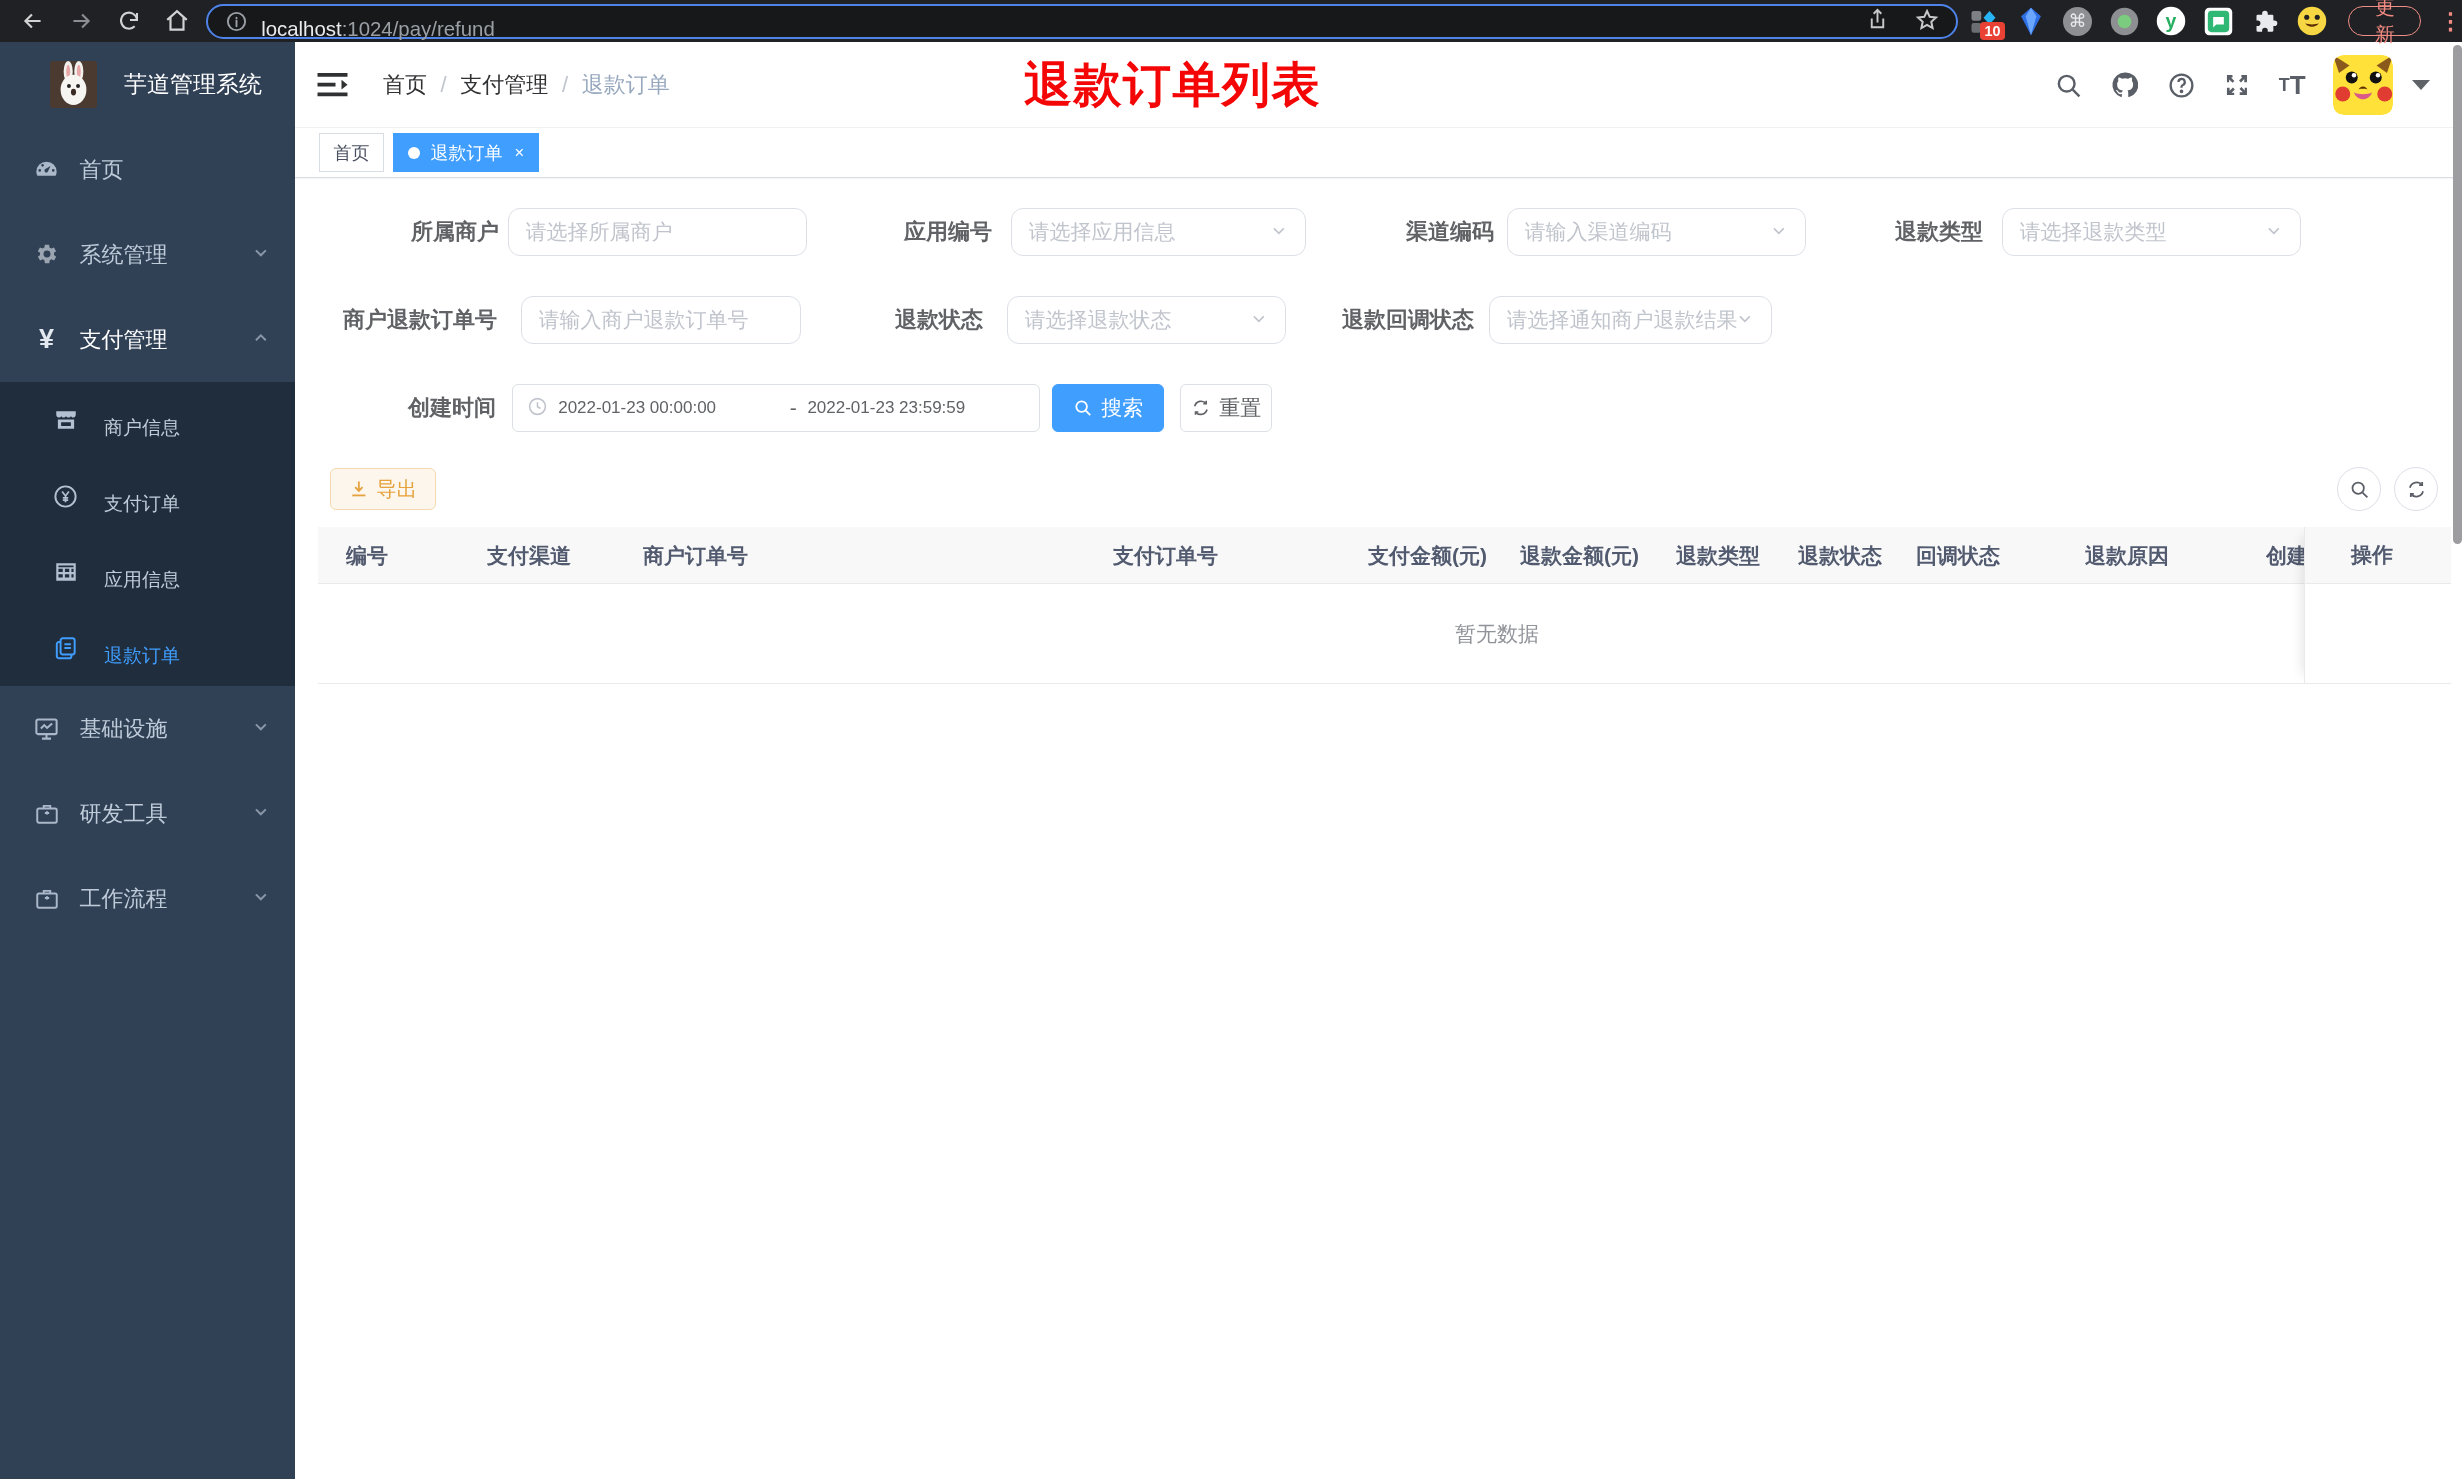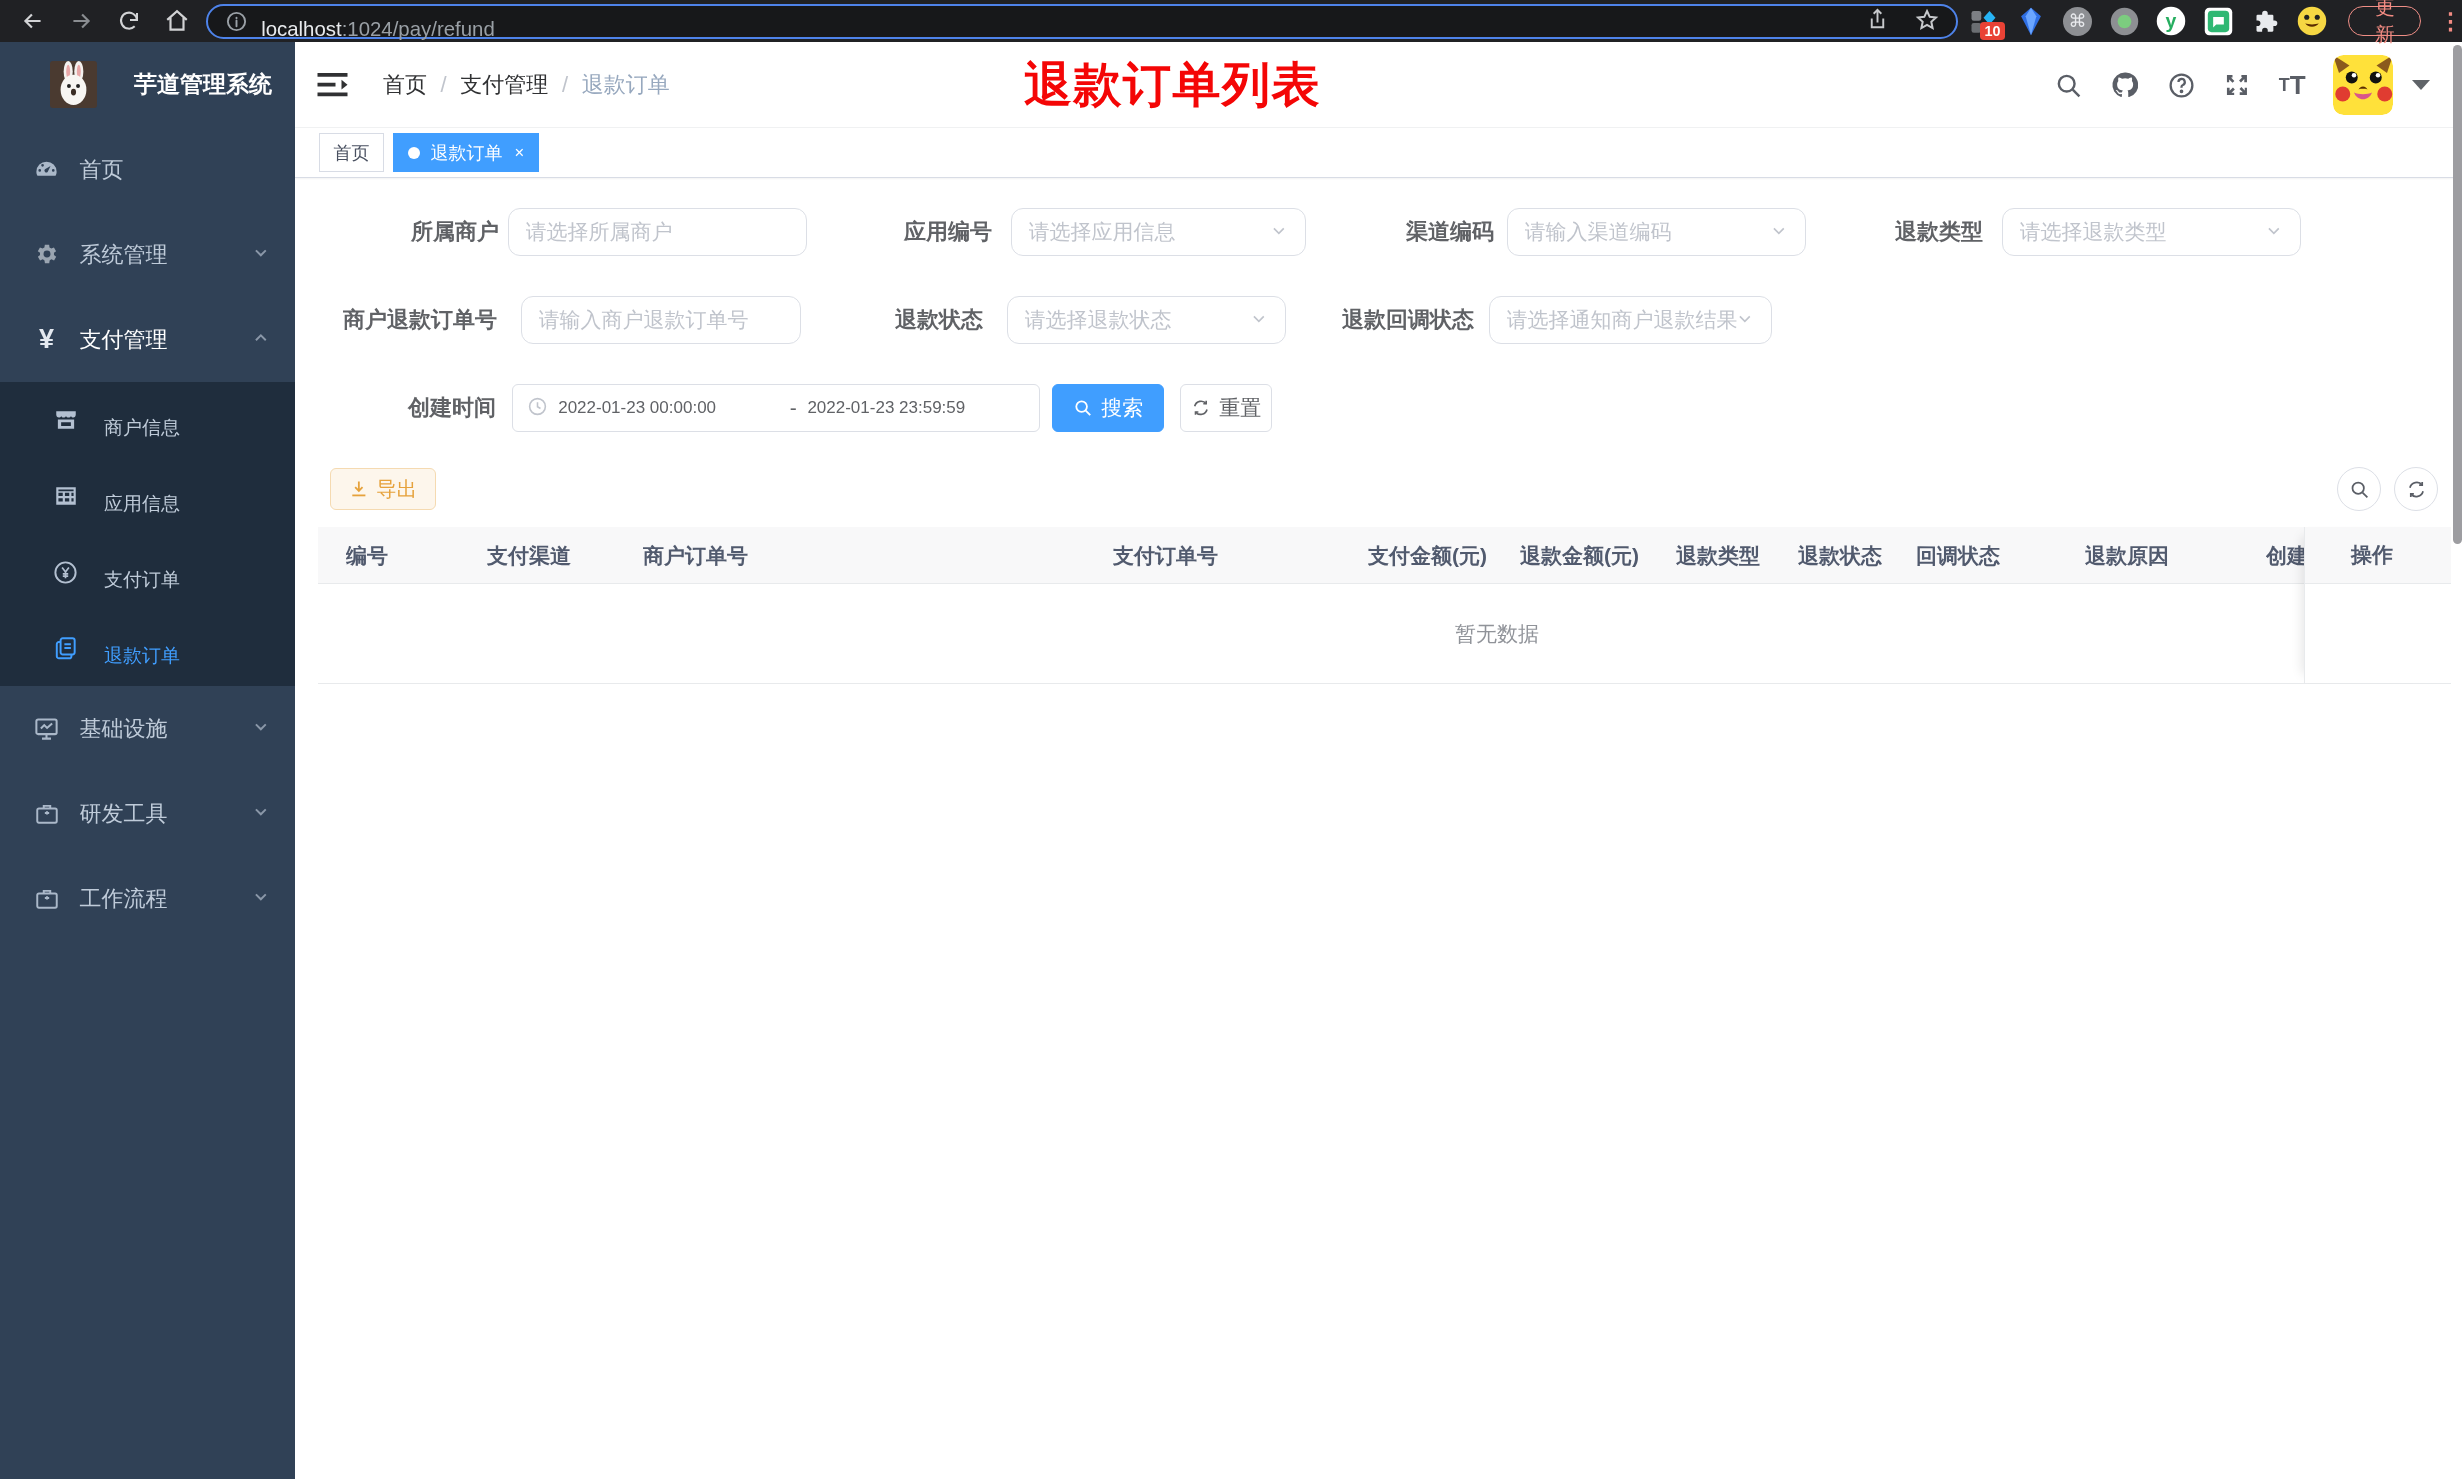--- a/index.html
+++ b/index.html
@@ -30,21 +30,21 @@
     font-size:19.7px; padding:0 16.6px; display:flex; align-items:center; background:transparent; margin-left:4.5px; }
   .dots { color:#f28b82; font-size:23px; letter-spacing:0; margin-left:1.5px; font-weight:700; }
 
   
   .app { position:absolute; left:0; top:42px; width:2462px; height:1438px; }
 
   
   .sidebar { position:absolute; left:0; top:0; width:295px; height:1438px; background:#304156; }
   .logo-row { height:85px; display:flex; align-items:center; padding-left:50px; }
   .logo-img { width:47px; height:47px; border-radius:3px; overflow:hidden; flex:none; }
-  .logo-title { color:#fff; font-size:23px; font-weight:700; margin-left:37px; white-space:nowrap; }
+  .logo-title { color:#fff; font-size:23px; font-weight:400; margin-left:27px; white-space:nowrap; }
   .menu-item { height:85px; display:flex; align-items:center; padding:0 21px 0 30px; cursor:pointer; }
   .menu-item .mi-icon { width:33px; display:flex; justify-content:center; color:#aab8c9; }
   .menu-item .mi-label { color:#bfcbd9; font-size:22px; margin-left:16.6px; flex:1; }
   .menu-item.active-parent .mi-label { color:#fff; }
   .menu-item .chev { color:#8a97a8; margin-right:3px; }
   .submenu { background:#1f2d3d; }
   .sub-item { height:76px; display:flex; align-items:center; padding-left:48px; cursor:pointer; }
   .sub-item .mi-icon { width:35px; display:flex; justify-content:center; color:#b3c0d1; }
   .sub-item .mi-label { color:#bfcbd9; font-size:19px; margin-left:21px;margin-top:16px; }
   .sub-item.active .mi-label { color:#409EFF; }
@@ -285,34 +285,34 @@
       <div class="sub-item">
         <span class="mi-icon">
           <svg width="26" height="26" viewBox="0 0 24 24" fill="#b3c0d1">
               <path d="M3 4h18v3.2c0 1.4-1 2.6-2.2 2.6-1 0-1.8-.6-2.2-1.5-.4.9-1.3 1.5-2.3 1.5s-1.9-.6-2.3-1.5c-.4.9-1.3 1.5-2.3 1.5S8 9.2 7.6 8.3C7.2 9.2 6.4 9.8 5.4 9.8 4 9.8 3 8.6 3 7.2V4zm1.5 7.6h15V20h-15v-8.4zm3 2.4v3.6h9V14h-9z"></path>
             </svg>
         </span>
         <span class="mi-label">商户信息</span>
       </div>
       <div class="sub-item">
         <span class="mi-icon">
-          <svg width="26" height="26" viewBox="0 0 24 24" fill="#b3c0d1">
-              <path d="M3 4h18v16H3V4zm2 5v3h4V9H5zm6 0v3h4V9h-4zm6 0v3h2V9h-2zM5 14v3h4v-3H5zm6 0v3h4v-3h-4zm6 0v3h2v-3h-2zM5 6v1.5h14V6H5z"></path>
-            </svg>
-        </span>
-        <span class="mi-label">应用信息</span>
-      </div>
-      <div class="sub-item">
-        <span class="mi-icon">
           <svg width="27" height="27" viewBox="0 0 24 24" fill="none" stroke="#b3c0d1" stroke-width="1.7">
               <circle cx="12" cy="12" r="9"></circle>
               <path d="M9 7.5l3 4 3-4M12 11.5V17M9.6 13.2h4.8M9.6 15.2h4.8" stroke-width="1.5"></path>
             </svg>
         </span>
         <span class="mi-label">支付订单</span>
+      </div>
+      <div class="sub-item">
+        <span class="mi-icon">
+          <svg width="26" height="26" viewBox="0 0 24 24" fill="#b3c0d1">
+              <path d="M3 4h18v16H3V4zm2 5v3h4V9H5zm6 0v3h4V9h-4zm6 0v3h2V9h-2zM5 14v3h4v-3H5zm6 0v3h4v-3h-4zm6 0v3h2v-3h-2zM5 6v1.5h14V6H5z"></path>
+            </svg>
+        </span>
+        <span class="mi-label">应用信息</span>
       </div>
       <div class="sub-item active">
         <span class="mi-icon">
           <svg width="26" height="26" viewBox="0 0 24 24" fill="none" stroke="#409EFF" stroke-width="1.8">
               <rect x="7" y="3" width="13" height="15" rx="2"></rect>
               <path d="M17 18v1.5a2 2 0 0 1-2 2H5.5a2 2 0 0 1-2-2V8.5a2 2 0 0 1 2-2H7"></path>
               <path d="M10.5 8.5h6M10.5 12h6"></path>
             </svg>
         </span>
         <span class="mi-label">退款订单</span>

